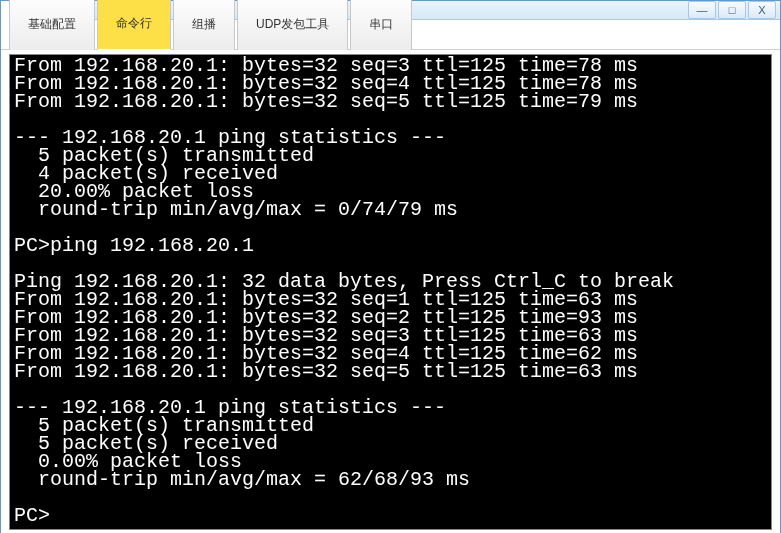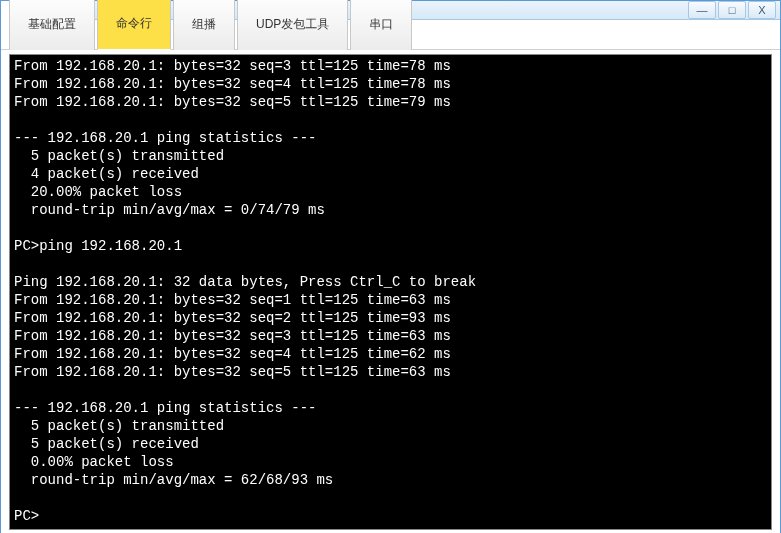--- a/index.html
+++ b/index.html
@@ -82,21 +82,21 @@
     flex: 1;
     padding: 4px 8px 8px 8px;
     background: #fff;
   }
   .terminal {
     width: 100%;
     height: 100%;
     background: #000;
     color: #fff;
     font-family: "Courier New", Consolas, monospace;
-    font-size: 14px;
+    font-size: 20px;
     line-height: 18px;
     padding: 2px 4px 4px 4px;
     overflow-y: auto;
     border: 1px solid #888;
     white-space: pre;
     position: relative;
   }
   .terminal::-webkit-scrollbar {
     width: 16px;
   }

